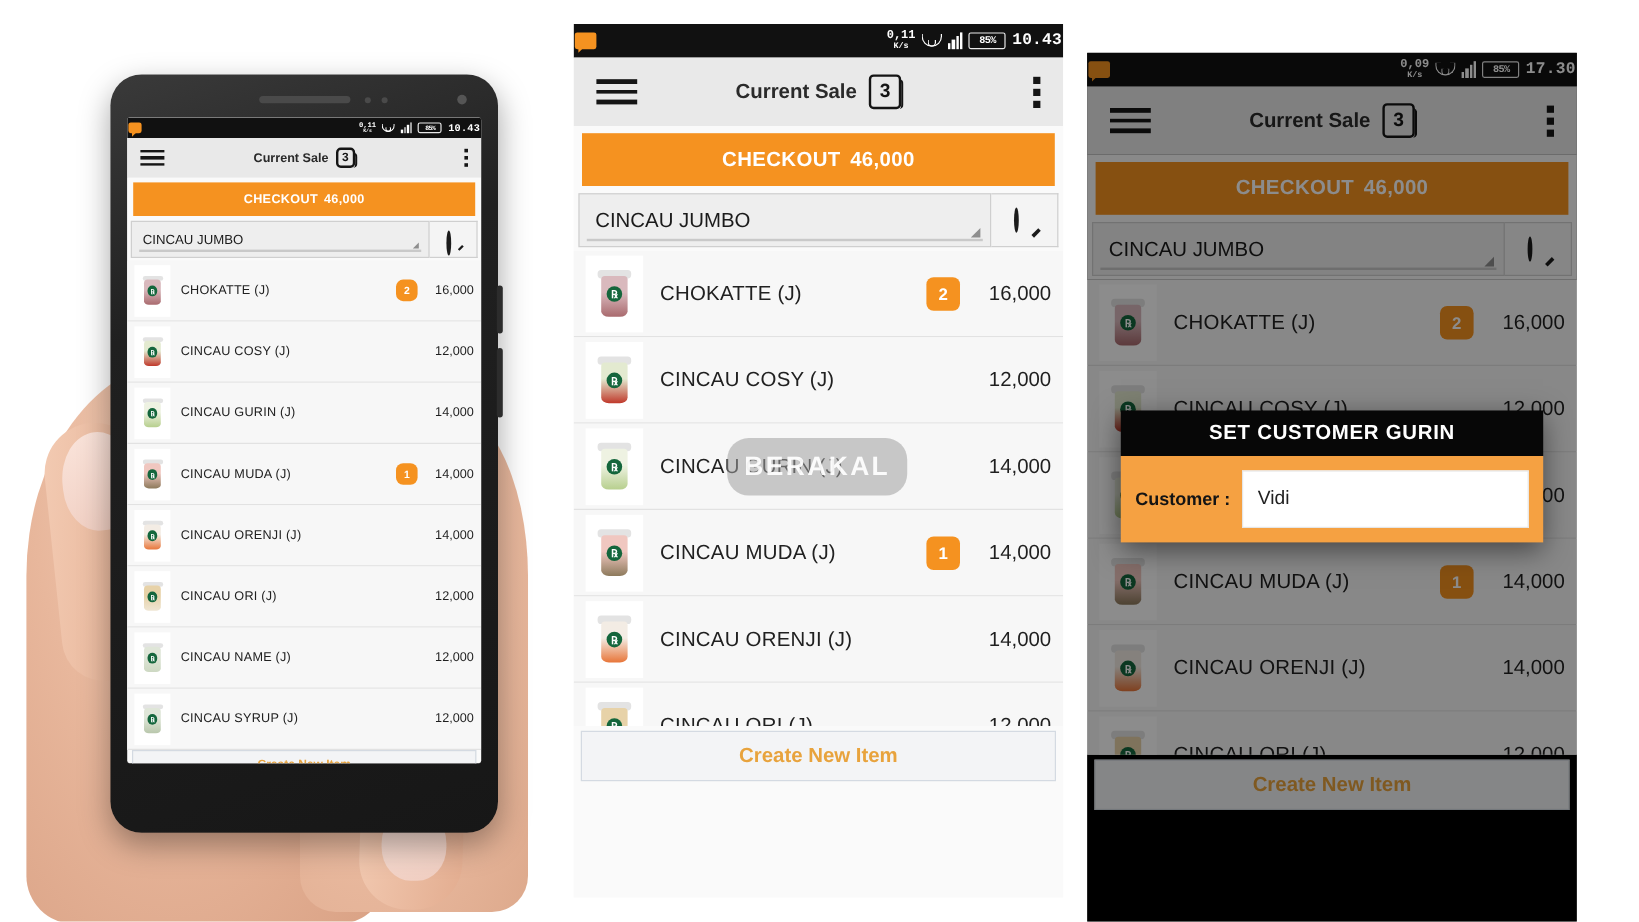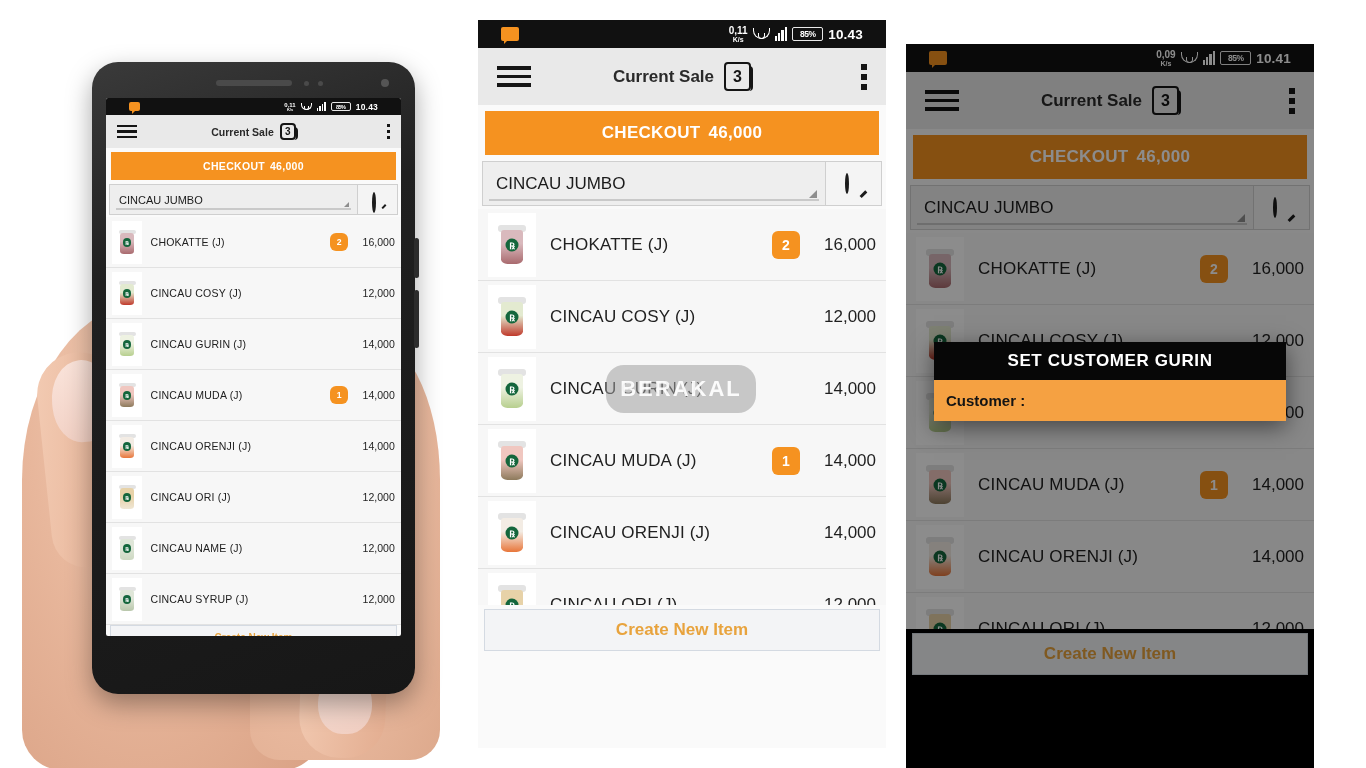--- a/index.html
+++ b/index.html
@@ -8,22 +8,23 @@
     background: #ffffff;
     font-family: "Liberation Sans", sans-serif;
     overflow: hidden;
   }
   .stage { position: relative; width: 1366px; height: 768px; background:#fff; }
 
   
   .statusbar {
     background: #111111; color: #ffffff;
     display:flex; align-items:center;
-    padding: 0 23px;
+    padding: 0 1px;
     position: relative;
+    font-family: Liberation Mono, monospace;
   }
   .sb-left { display:flex; align-items:center; gap:4px; }
   .sb-right { margin-left:auto; display:flex; align-items:center; gap:5px; }
   .sb-msg-icon {
     background:#f59220; border-radius:2px;
     position: relative;
   }
   .sb-msg-icon:after{
     content:""; position:absolute; left:3px; bottom:-3px;
     border-left:4px solid #f59220; border-bottom:4px solid transparent;
@@ -588,21 +589,21 @@
           <i style="left:0;top:1px;width:17px;height:11px;"></i>
           <i style="left:5px;top:6px;width:7px;height:6px;"></i>
         </span>
         <span class="bars" style="height:14px;">
           <b style="width:2.4px;height:5px;"></b>
             <b style="width:2.4px;height:8px;"></b>
           <b style="width:2.4px;height:11px;"></b>
             <b style="width:2.4px;height:14px;"></b>
         </span>
         <span class="sb-batt" style="width:31px;height:14px;font-size:8.5px;">85%</span>
-        <span class="sb-time" style="font-size:13.5px;">10.41</span>
+        <span class="sb-time" style="font-size:13.5px;">17.30</span>
       </div>
     </div>
 
     <div class="appbar" style="height:57px; padding:0 19px;">
       <div class="hamburger" style="gap:5px; width:34px;">
         <b style="height:3.6px;"></b>
           <b style="height:3.6px;"></b>
           <b style="height:3.6px;"></b>
       </div>
       <div class="appbar-title" style="font-size:17px; gap:10px;">
@@ -711,17 +712,18 @@
     <div style="padding:4px 6px 0;">
       <div class="create-btn" style="height:42px; font-size:17px;">Create New Item</div>
     </div>
 
     <div class="dim-overlay"></div>
 
     <div class="dialog">
       <div class="dialog-title">SET CUSTOMER GURIN</div>
       <div class="dialog-body">
         <span class="dialog-label">Customer :</span>
+        <span class="dialog-input">Vidi</span>
       </div>
     </div>
   </div>
 
 </div>
 
 </body></html>

